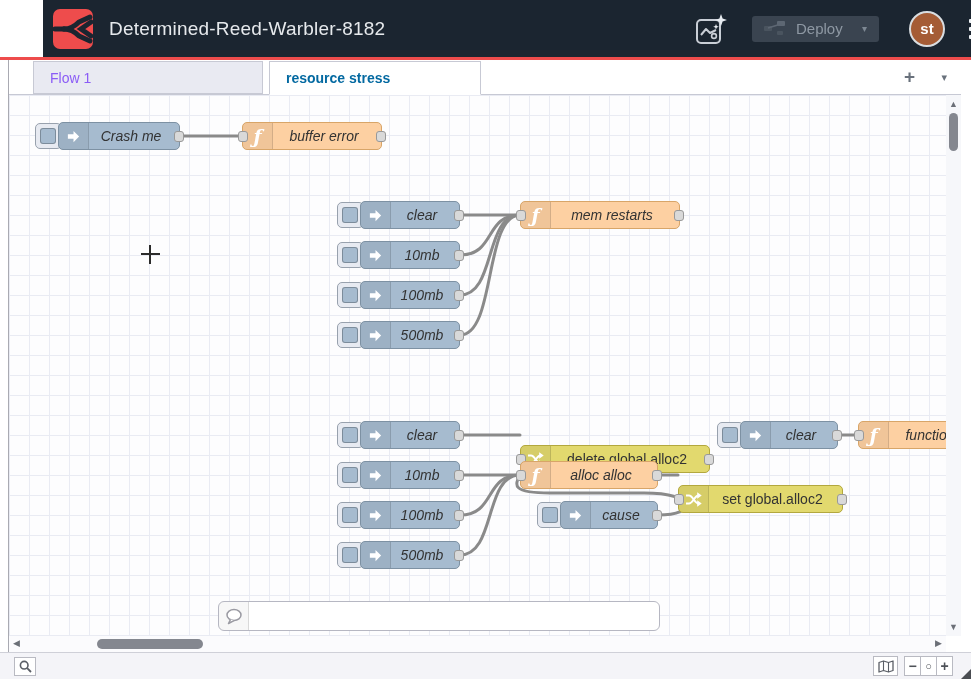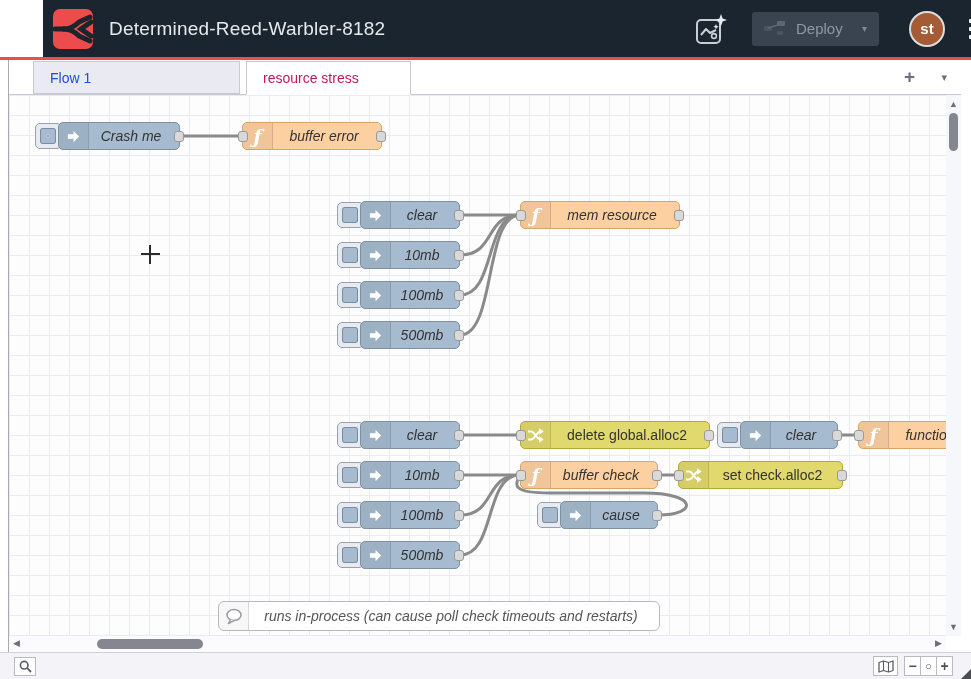--- a/index.html
+++ b/index.html
@@ -6,60 +6,60 @@
   html,body { width:971px; height:679px; overflow:hidden; background:#fff;
               font-family:"Liberation Sans", sans-serif; position:relative; }
 
   
   .header { position:absolute; left:0; top:0; width:971px; height:57px;
             background:var(--header_bg); display:flex; align-items:center;margin-left:43px; }
   .logo { width:40px; height:40px; margin-left:10px; flex:0 0 auto; }
   .title { margin-left:16px; font-size:19px; color:#e6e9ec; letter-spacing:.2px; flex:0 0 auto; }
   .hspacer { flex:1; }
   .assist-icon { width:34px; height:34px; margin-right:24px; }
-  .deploy-btn { height:34px; width:127px; background:var(--deploy_bg); border-radius:3px;
+  .deploy-btn { height:26px; width:127px; background:var(--deploy_bg); border-radius:3px;
                 display:flex; align-items:center; padding:0 12px; }
   .deploy-label { color:var(--deploy_text); font-size:15px; margin-left:10px; }
   .deploy-caret { color:#7d8893; font-size:10px; margin-left:auto; }
   .avatar { width:36px; height:36px; border-radius:50%; background:var(--avatar_bg);
             border:2px solid #d9dde0; margin-left:30px; display:flex; align-items:center;
             justify-content:center; color:#fff; font-size:15px; font-weight:bold; }
   .burger { margin-left:24px; margin-right:21px; display:flex; flex-direction:column; gap:4px; }
   .burger div { width:24px; height:4px; background:#eef2f5; border-radius:1px; }
   .red-line { position:absolute; left:0; top:57px; width:971px; height:3px; background:var(--accent_red); }
 
   
   .tabbar { position:absolute; left:9px; top:60px; width:952px; height:35px; background:#fff;
             border-bottom:1px solid var(--tab_border); display:flex; align-items:flex-end; padding-left:24px; }
   .tab { height:33px; border:1px solid var(--tab_border); display:flex; align-items:center;
          padding:0 16px; font-size:14px; }
-  .tab.inactive { width:207px; background:var(--tab_inactive_bg); color:#1d4ed8; }
-  .tab.active { width:165px; background:#fff; border-bottom:1px solid #fff; margin-bottom:-1px;
-                height:34px; color:#be185d; font-weight:normal; margin-left:6px; }
+  .tab.inactive { width:230px; background:var(--tab_inactive_bg); color:#8b5cf6; }
+  .tab.active { width:212px; background:#fff; border-bottom:1px solid #fff; margin-bottom:-1px;
+                height:34px; color:#0369a1; font-weight:bold; margin-left:6px; }
   .tab-plus { position:absolute; right:46px; top:6px; font-size:19px; font-weight:bold; color:#69717c; }
   .tab-caret { position:absolute; right:14px; top:11px; font-size:11px; color:#69717c; }
 
   
   .palette-strip { position:absolute; left:0; top:60px; width:9px; height:592px;
                    background:#fff; border-right:1px solid #a9aab2; }
 
   
   .canvas { position:absolute; left:9px; top:95px; width:937px; height:602px; overflow:hidden;
             background-color:#fdfdfe;
             background-image:linear-gradient(to right, var(--canvas_grid) 1px, transparent 1px),
                              linear-gradient(to bottom, var(--canvas_grid) 1px, transparent 1px);
             background-size:20px 20px; cursor:crosshair; }
   .wires { position:absolute; left:0; top:0; }
   .wires path { stroke:var(--wire); stroke-width:3; fill:none; stroke-linecap:round; }
 
   .node { position:absolute; height:28px; border:1px solid; border-radius:5px;
           display:flex; align-items:center; cursor:pointer; }
   .node.inject   { background:var(--node_inject);   border-color:var(--node_inject_border); }
   .node.function { background:var(--node_function); border-color:var(--node_function_border); }
-  .node.change   { background:var(--node_change);   border-color:var(--node_change_border); }
+  .node.change   { background:var(--node_change);   border-color:var(--node_change_border);margin-top:24px; }
   .node.comment  { background:var(--node_comment);  border-color:var(--node_comment_border); height:30px; border-radius:6px; }
 
   .icon-region { position:absolute; left:0; top:0; bottom:0; width:30px;
                  border-right:1px solid rgba(0,0,0,0.12); background:rgba(0,0,0,0.05);
                  display:flex; align-items:center; justify-content:center;
                  border-radius:4px 0 0 4px; }
   .node.comment .icon-region { background:rgba(0,0,0,0.03); }
   .node .label { position:absolute; left:30px; right:6px; text-align:center;
                  font-size:14px; color:#333; white-space:nowrap; overflow:hidden; }
   .node.inject .label, .node.function .label { font-style:italic; }
@@ -241,21 +241,21 @@
             <path d="M2 5.5h6V2l6 6-6 6v-3.5H2z" fill="#fff"></path>
           </svg>
         </div>
         <span class="label">500mb</span>
         <div class="port out"></div>
       </div>
       <div class="node function" style="left: 511px; top: 106px; width: 160px;">
         <div class="icon-region">
           <span class="fx">ƒ</span>
         </div>
-        <span class="label">mem resource</span>
+        <span class="label">mem restarts</span>
         <div class="port in"></div>
         <div class="port out"></div>
       </div>
       <div class="inj-btn" style="left: 328px; top: 327px;">
         <div class="inj-btn-inner" style="background: rgb(166, 187, 207);"></div>
       </div>
       <div class="node inject" style="left: 351px; top: 326px; width: 100px;">
         <div class="icon-region">
           <svg width="15" height="15" viewBox="0 0 16 16">
             <path d="M2 5.5h6V2l6 6-6 6v-3.5H2z" fill="#fff"></path>
@@ -307,36 +307,36 @@
             <path d="M2 5.5h6V2l6 6-6 6v-3.5H2z" fill="#fff"></path>
           </svg>
         </div>
         <span class="label">10mb</span>
         <div class="port out"></div>
       </div>
       <div class="node function" style="left: 511px; top: 366px; width: 138px;">
         <div class="icon-region">
           <span class="fx">ƒ</span>
         </div>
-        <span class="label">buffer check</span>
+        <span class="label">alloc alloc</span>
         <div class="port in"></div>
         <div class="port out"></div>
       </div>
       <div class="node change" style="left: 669px; top: 366px; width: 165px;">
         <div class="icon-region">
           <svg width="17" height="15" viewBox="0 0 17 15">
             <g stroke="#fff" stroke-width="2" fill="none">
               <path d="M1 3.5h3c4 0 5.5 8 9.5 8"></path>
               <path d="M1 11.5h3c4 0 5.5-8 9.5-8"></path>
             </g>
             <path d="M12.2 0.2l4.5 3.3-4.5 3.3z" fill="#fff"></path>
             <path d="M12.2 8.2l4.5 3.3-4.5 3.3z" fill="#fff"></path>
           </svg>
         </div>
-        <span class="label">set check.alloc2</span>
+        <span class="label">set global.alloc2</span>
         <div class="port in"></div>
         <div class="port out"></div>
       </div>
       <div class="inj-btn" style="left: 328px; top: 407px;">
         <div class="inj-btn-inner" style="background: rgb(166, 187, 207);"></div>
       </div>
       <div class="node inject" style="left: 351px; top: 406px; width: 100px;">
         <div class="icon-region">
           <svg width="15" height="15" viewBox="0 0 16 16">
             <path d="M2 5.5h6V2l6 6-6 6v-3.5H2z" fill="#fff"></path>
@@ -369,21 +369,20 @@
         <span class="label">500mb</span>
         <div class="port out"></div>
       </div>
       <div class="node comment" style="left: 209px; top: 506px; width: 442px; height: 30px;">
         <div class="icon-region">
           <svg width="18" height="17" viewBox="0 0 18 17">
             <ellipse cx="9" cy="7" rx="7" ry="5.6" fill="#fff" stroke="#9a9aa2" stroke-width="1.5"></ellipse>
             <path d="M5.5 11.5 L3.5 15.5 L9 12.6" fill="#fff" stroke="#9a9aa2" stroke-width="1.5" stroke-linejoin="round"></path>
           </svg>
         </div>
-        <span class="label">runs in-process (can cause poll check timeouts and restarts)</span>
       </div>
     </div>
   <div class="crosshair-h" id="cur-h" style="left: 132px; top: 158px;"></div>
   <div class="crosshair-v" id="cur-v" style="left: 140px; top: 150px;"></div>
 </div>
 
 <div class="vscroll">
   <div class="arrow up">▲</div>
   <div class="v-thumb"></div>
   <div class="arrow down">▼</div>

